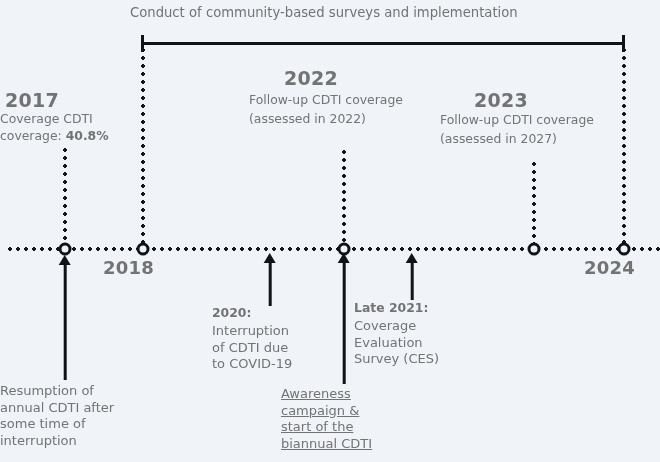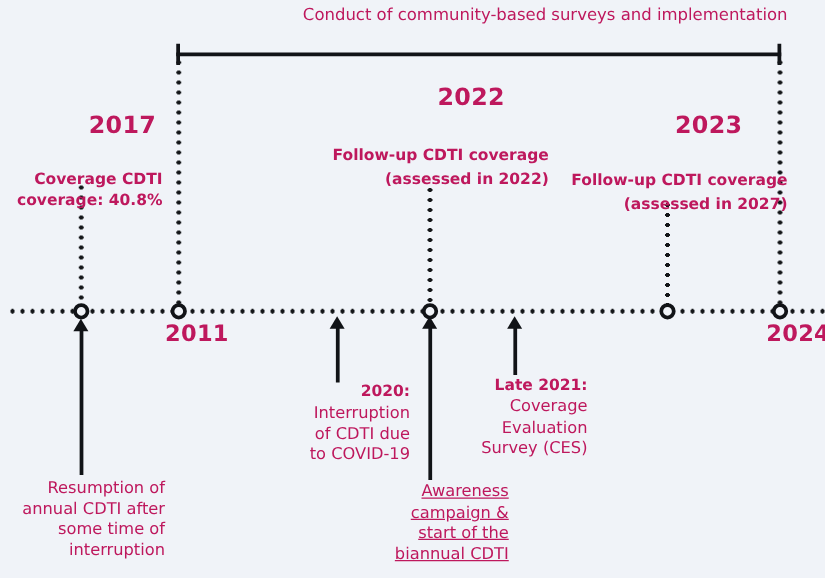--- a/index.html
+++ b/index.html
@@ -17,34 +17,33 @@
   #stage {
     position: relative;
     width: 660px;
     height: 462px;
     background: #f0f3f8;
   }
 
   
   .tb {
     position: absolute;
-    text-align: right;
+    text-align: left;
     line-height: 1.28;
-    color: #be185d;
+    color: #737373;
     white-space: pre-line;
   }
   .year-big {
     font-size: 19px;
     font-weight: bold;
     letter-spacing: 0.3px;
   }
   .desc {
     font-size: 12.4px;
-    font-weight: bold;
-    margin-top: 24px;
+    font-weight: normal;
   }
   .axis-year {
     font-size: 18px;
     font-weight: bold;
     letter-spacing: 0.2px;
   }
   .title {
     font-size: 13.2px;
     line-height: 1.35;
   }
@@ -151,21 +150,21 @@
   <div class="vdot" style="left:534px; top:160px; height:85px;"></div>
 
   <div class="axis"></div>
 
   <div class="marker" style="left:65px;  top:249px;"></div>
   <div class="marker" style="left:143px; top:249px;"></div>
   <div class="marker" style="left:344px; top:249px;"></div>
   <div class="marker" style="left:534px; top:249px;"></div>
   <div class="marker" style="left:624px; top:249px;"></div>
 
-  <div class="tb axis-year" style="left:103px; top:256px; width:80px;">2011</div>
+  <div class="tb axis-year" style="left:103px; top:256px; width:80px;">2018</div>
   <div class="tb axis-year" style="left:584px; top:256px; width:80px;">2024</div>
 
   <div>
     <div class="tb year-big" style="left:5px; top:88px; width:120px;">2017</div>
     <div class="tb desc" style="left:0px; top:111px; width:130px;">Coverage CDTI</div>
     <div class="tb desc" style="left:0px; top:128px; width:130px;"><span>coverage: </span><b>40.8%</b></div>
   </div>
 
   <div>
     <div class="tb year-big" style="left:284px; top:66px; width:120px;">2022</div>

